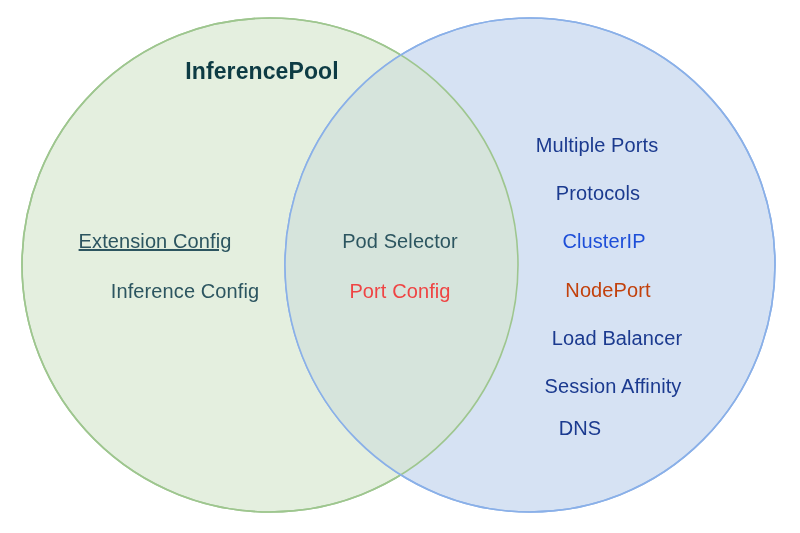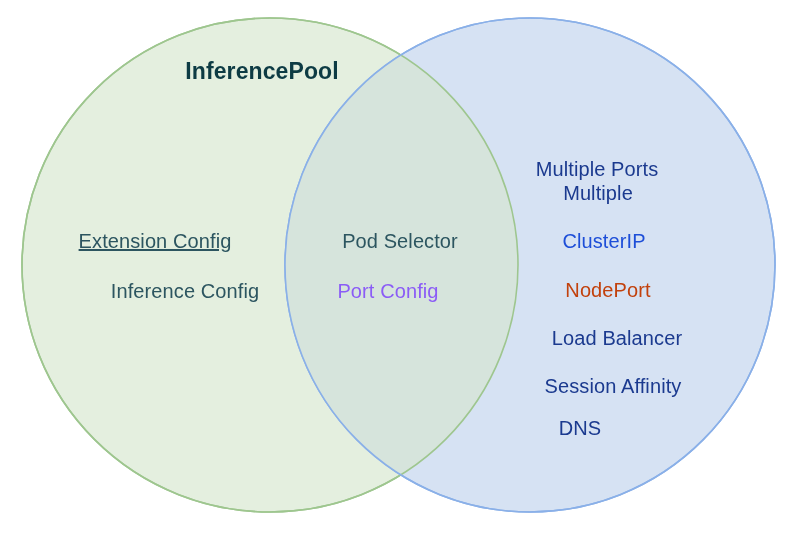--- a/index.html
+++ b/index.html
@@ -74,25 +74,25 @@
 
   <div class="venn-label set-title title-left" id="title-left" style="left: 262px; top: 72px; color: rgb(13, 59, 68);">InferencePool</div>
 
 
   <div id="items-left">
       <div class="venn-label item-label item-left" style="left: 155px; top: 241px; color: rgb(44, 85, 96); text-decoration: underline;">Extension Config</div>
       <div class="venn-label item-label item-left" style="left: 155px; top: 291px; color: rgb(44, 85, 96); margin-left: 30px;">Inference Config</div>
     </div>
   <div id="items-center">
       <div class="venn-label item-label item-center" style="left: 400px; top: 241px; color: rgb(44, 85, 96);">Pod Selector</div>
-      <div class="venn-label item-label item-center" style="left: 388px; top: 291px; color: #8b5cf6;">Port Config</div>
+      <div class="venn-label item-label item-center" style="left: 400px; top: 291px; color: #ef4444;">Port Config</div>
     </div>
   <div id="items-right">
-      <div class="venn-label item-label item-right" style="left: 597px; top: 145px; color: rgb(27, 58, 143); margin-top: 24px;">Multiple Ports</div>
-      <div class="venn-label item-label item-right" style="left: 598px; top: 193px; color: rgb(27, 58, 143);">Multiple</div>
+      <div class="venn-label item-label item-right" style="left: 597px; top: 145px; color: rgb(27, 58, 143);">Multiple Ports</div>
+      <div class="venn-label item-label item-right" style="left: 598px; top: 193px; color: rgb(27, 58, 143);">Protocols</div>
       <div class="venn-label item-label item-right" style="left: 604px; top: 241px; color: #1d4ed8;">ClusterIP</div>
       <div class="venn-label item-label item-right" style="left: 608px; top: 290px; color: #c2410c;">NodePort</div>
       <div class="venn-label item-label item-right" style="left: 617px; top: 338px; color: rgb(27, 58, 143);">Load Balancer</div>
       <div class="venn-label item-label item-right" style="left: 613px; top: 386px; color: rgb(27, 58, 143);">Session Affinity</div>
       <div class="venn-label item-label item-right" style="left: 580px; top: 428px; color: rgb(27, 58, 143);">DNS</div>
     </div>
 
 </div>
 
 </body></html>

